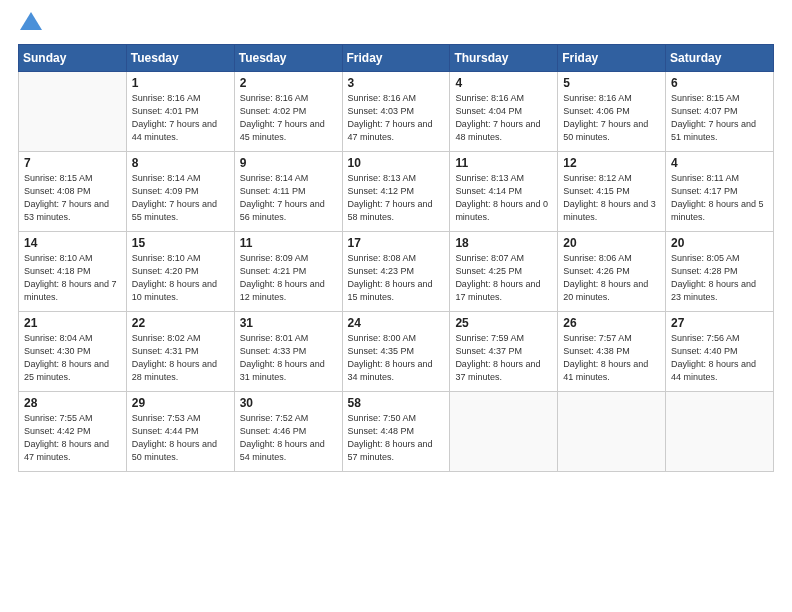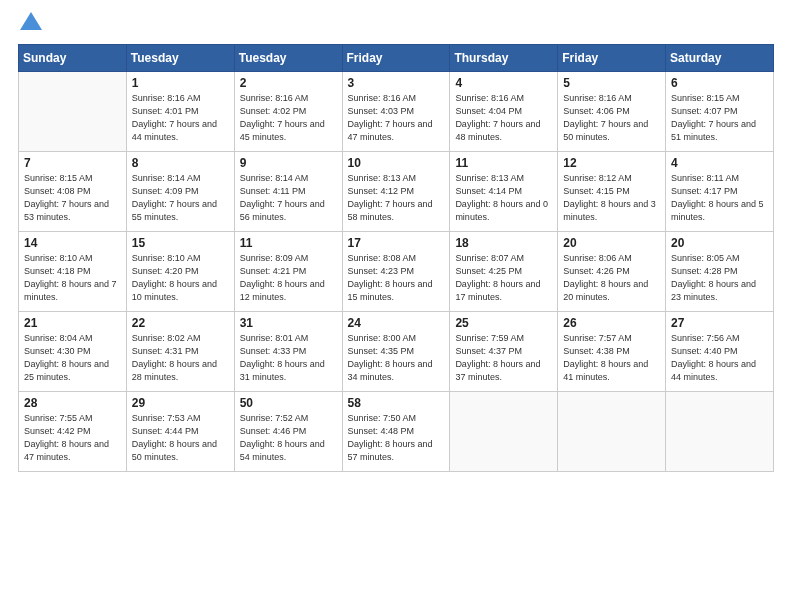--- a/index.html
+++ b/index.html
@@ -237,21 +237,21 @@
         <tr>
           <td>
             <span class="day-number">28</span>
             <div class="day-info">Sunrise: 7:55 AM<br>Sunset: 4:42 PM<br>Daylight: 8 hours and 47 minutes.</div>
           </td>
           <td>
             <span class="day-number">29</span>
             <div class="day-info">Sunrise: 7:53 AM<br>Sunset: 4:44 PM<br>Daylight: 8 hours and 50 minutes.</div>
           </td>
           <td>
-            <span class="day-number">50</span>
+            <span class="day-number">30</span>
             <div class="day-info">Sunrise: 7:52 AM<br>Sunset: 4:46 PM<br>Daylight: 8 hours and 54 minutes.</div>
           </td>
           <td>
             <span class="day-number">58</span>
             <div class="day-info">Sunrise: 7:50 AM<br>Sunset: 4:48 PM<br>Daylight: 8 hours and 57 minutes.</div>
           </td>
           <td class="empty"></td>
           <td class="empty"></td>
           <td class="empty"></td>
         </tr>

